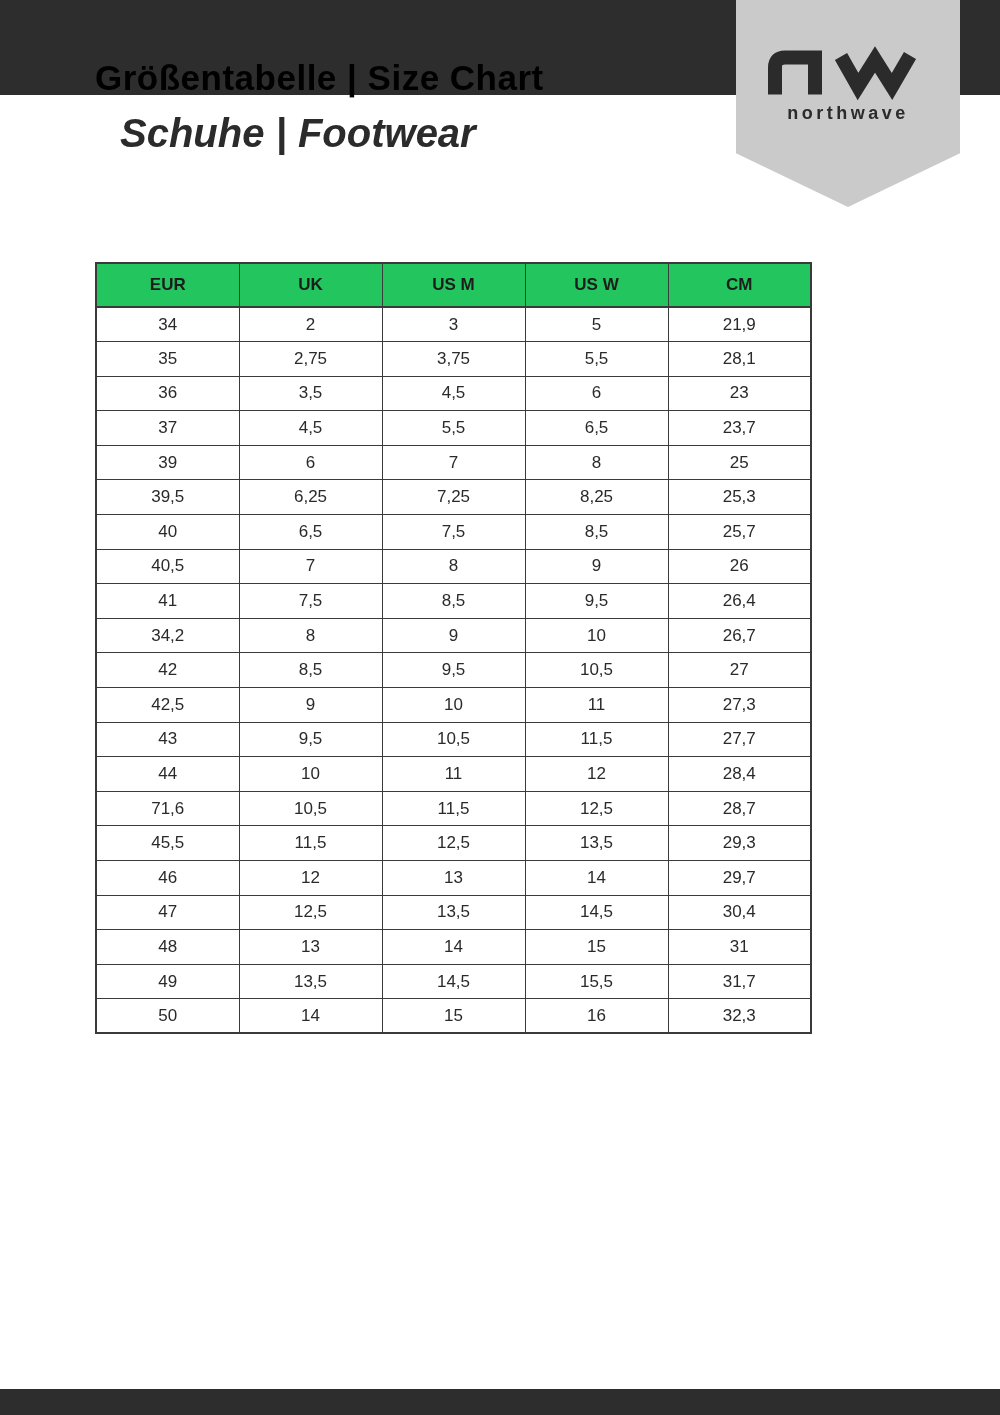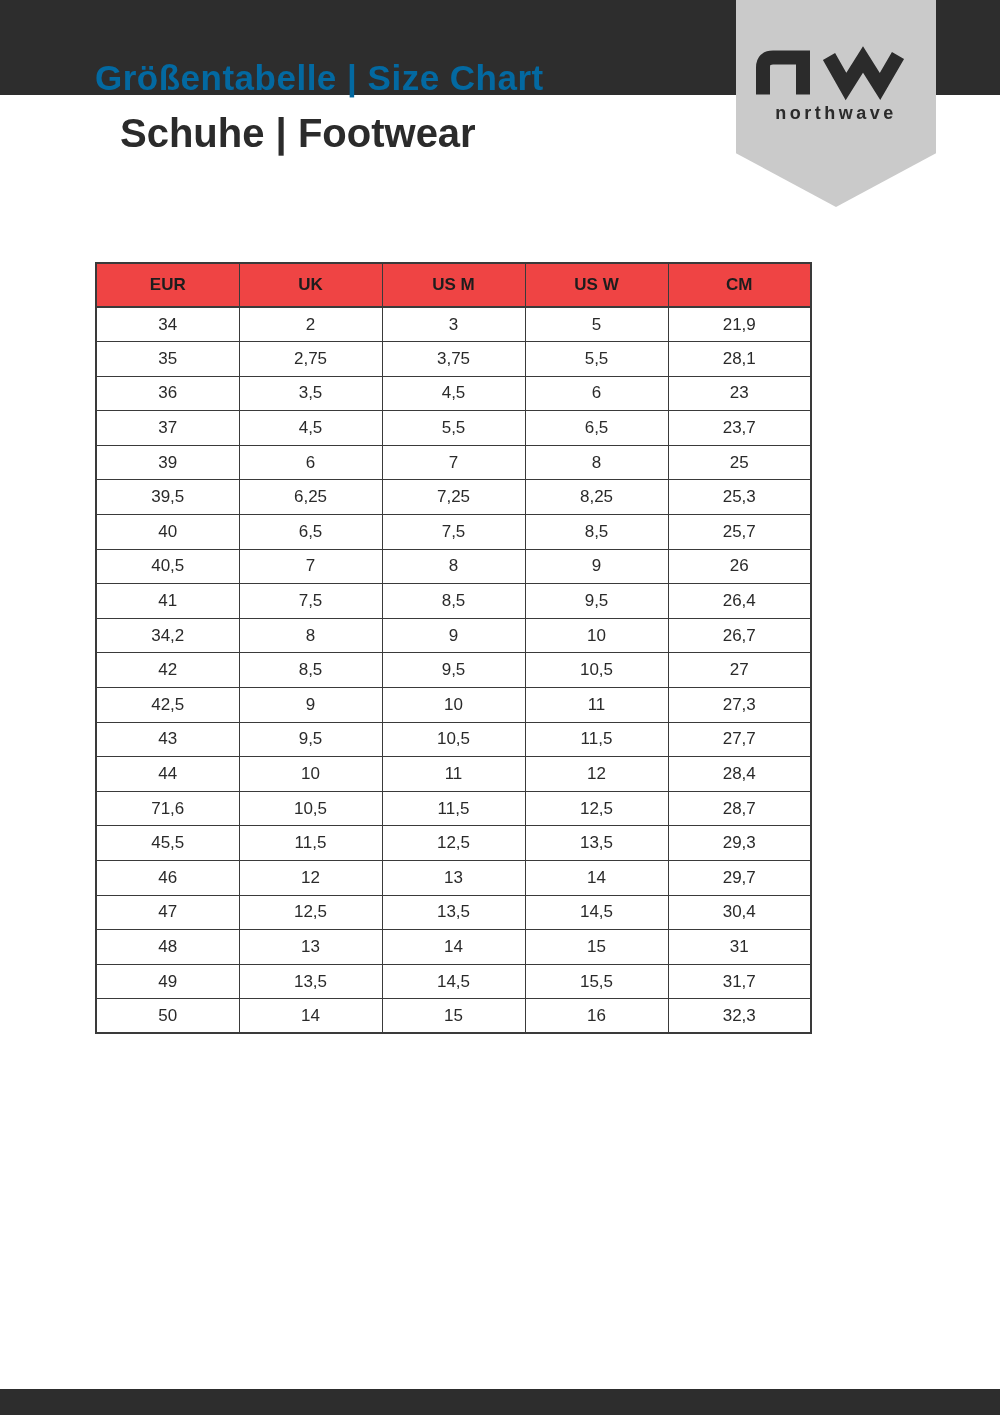--- a/index.html
+++ b/index.html
@@ -28,38 +28,39 @@
   }
 
   
   .page-title {
     position: absolute;
     left: 95px; top: 60px;
     font-size: 35px;
     line-height: 36px;
     font-weight: bold;
     letter-spacing: 0.5px;
-    color: #0369a1;
+    color: #000000;
     white-space: nowrap;
   }
   .page-subtitle {
     position: absolute;
     left: 120px; top: 112px;
     font-size: 40px;
     line-height: 42px;
     font-weight: bold;
     color: #2b2b2b;
     white-space: nowrap;
+    font-style: italic;
   }
 
   
   .pennant {
     position: absolute;
     left: 736px; top: 0;
-    width: 200px; height: 207px;
+    width: 224px; height: 207px;
     background: #cacaca;
     -webkit-clip-path: polygon(0 0, 100% 0, 100% 74%, 50% 100%, 0 74%);
     clip-path: polygon(0 0, 100% 0, 100% 74%, 50% 100%, 0 74%);
   }
   .nw-logo {
     position: absolute;
     left: 50%; top: 50px;
     transform: translateX(-50%);
     overflow: visible;
   }
@@ -82,21 +83,21 @@
   }
   table.size-table {
     width: 717px;
     table-layout: fixed;
     border-collapse: collapse;
     border: 2px solid #3a3a3a;
     color: #222222;
   }
   table.size-table th {
     height: 44px;
-    background: #ef4444;
+    background: #22c55e;
     border: 1.5px solid #3a3a3a;
     border-bottom: 2px solid #3a3a3a;
     font-size: 17px;
     font-weight: bold;
     color: #1d1d1d;
     text-align: center;
     vertical-align: middle;
   }
   table.size-table td {
     height: 34.6px;

